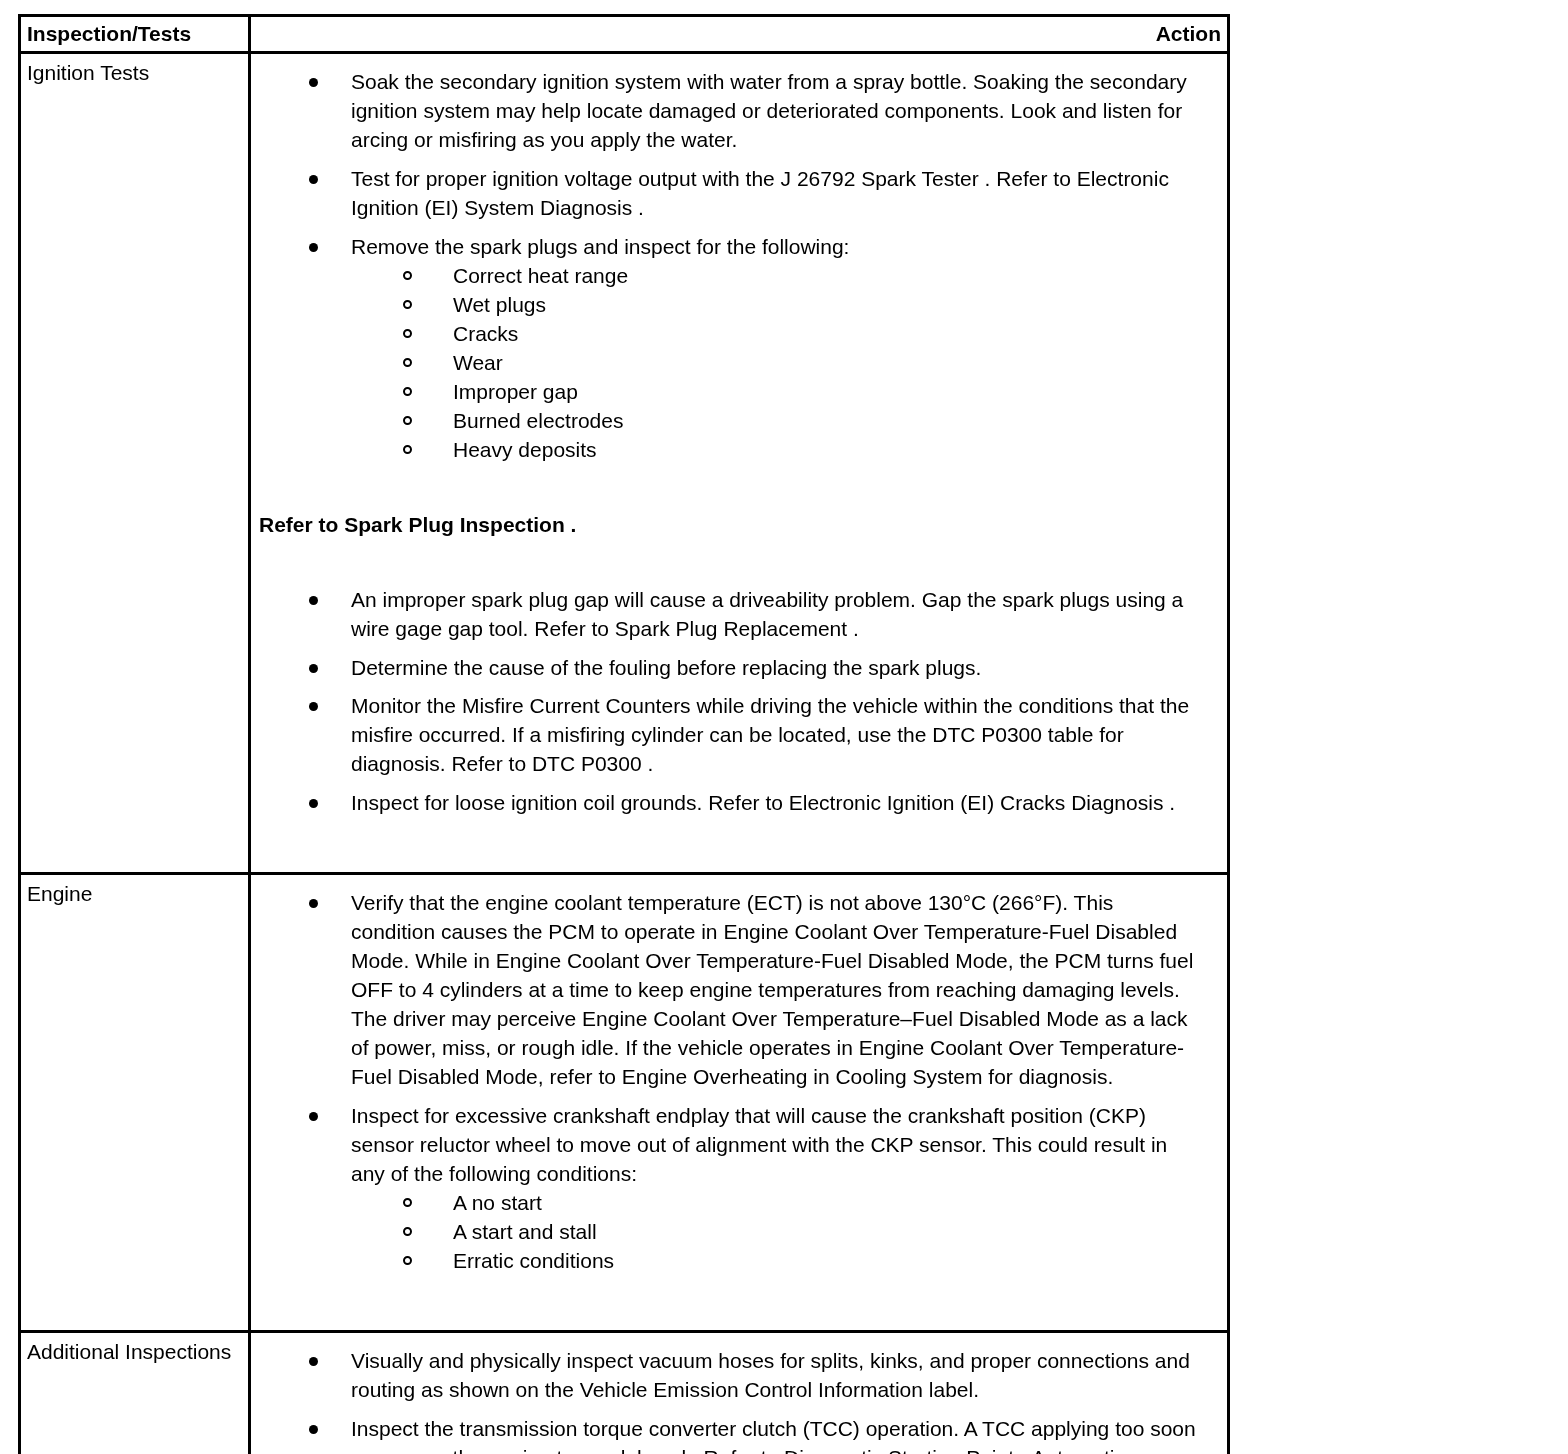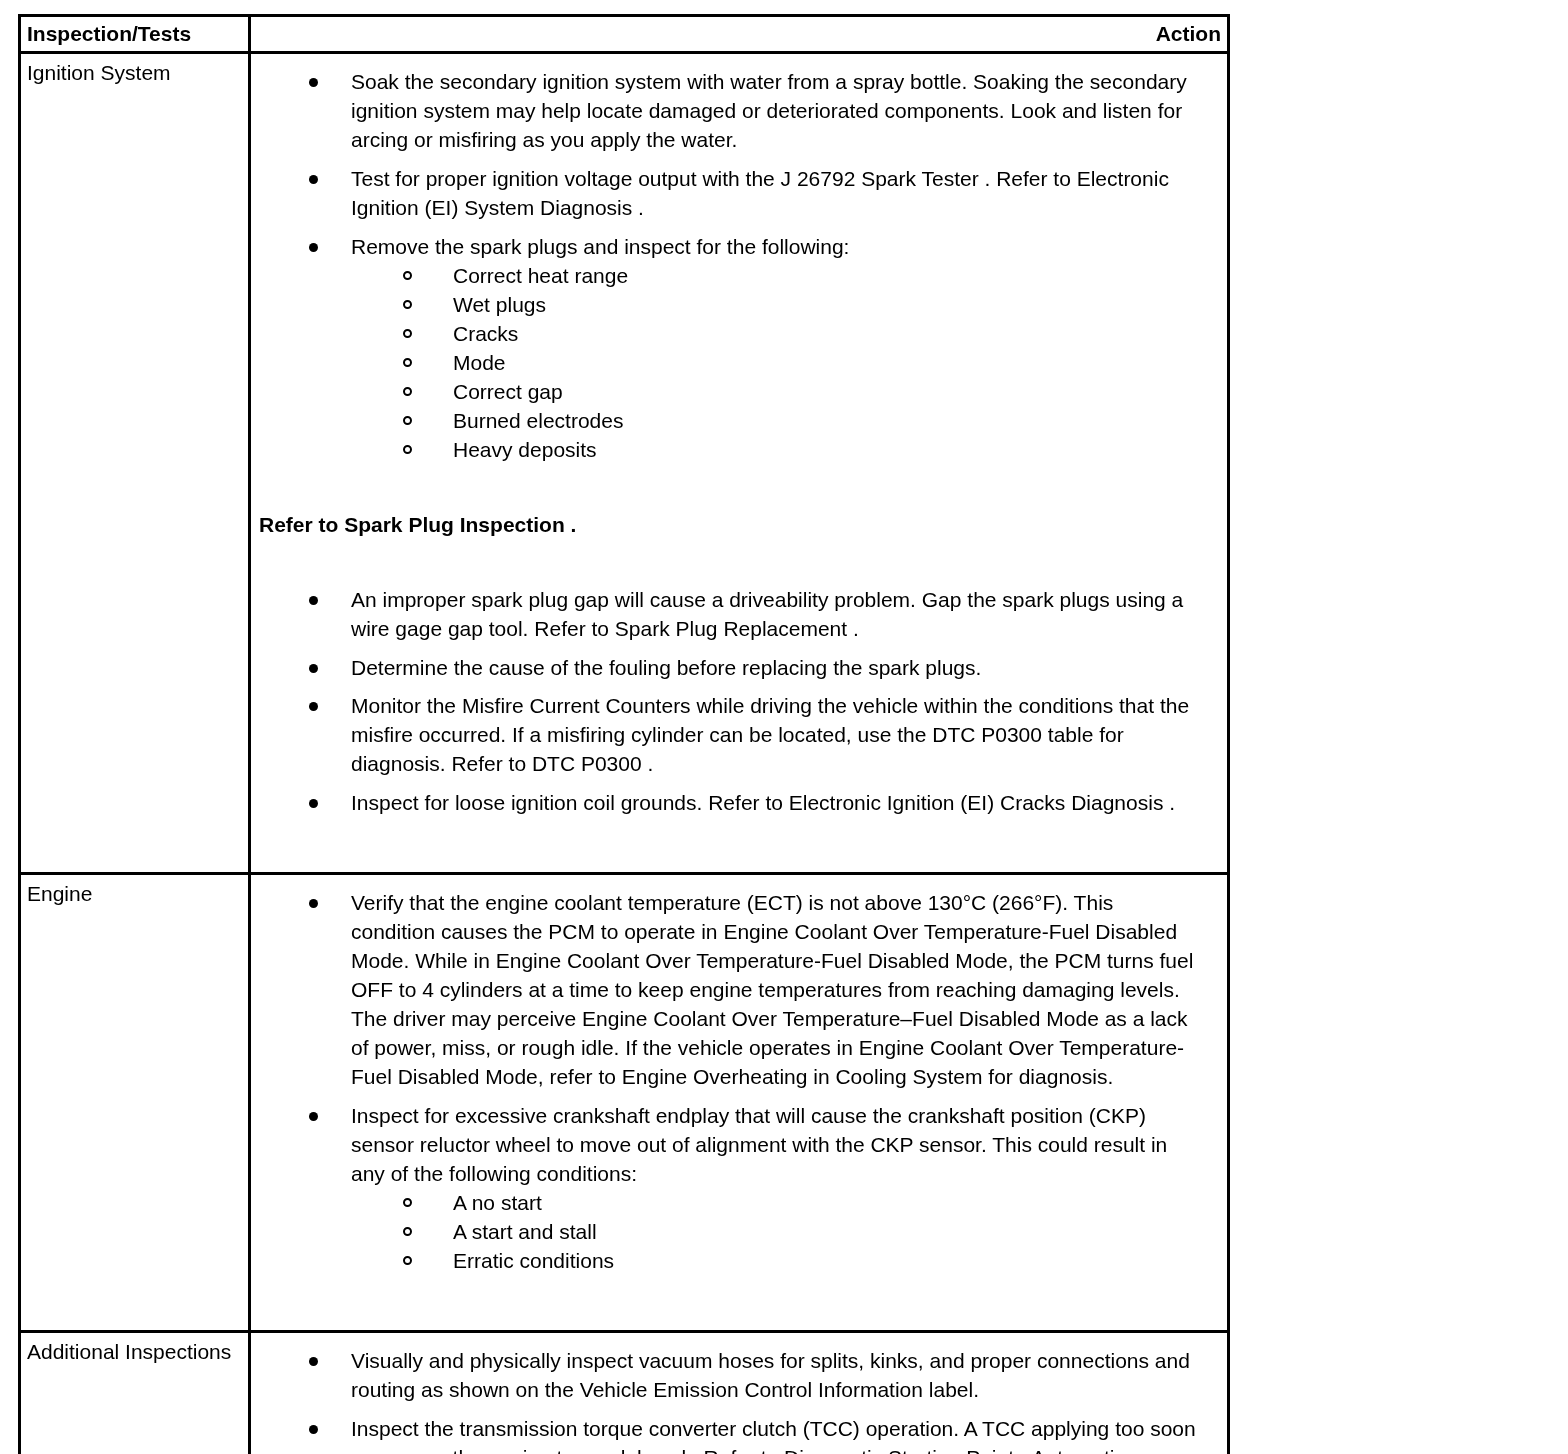--- a/index.html
+++ b/index.html
@@ -100,31 +100,31 @@
 <div class="page">
   <table class="doc-table">
     <thead>
       <tr>
         <th class="col-test">Inspection/Tests</th>
         <th class="col-action">Action</th>
       </tr>
     </thead>
     <tbody>
         <tr>
-          <td class="test-cell">Ignition System</td>
+          <td class="test-cell">Ignition Tests</td>
           <td class="action-cell">
             <ul class="bullet-list">
               <li class="bullet-item"><span>Soak the secondary ignition system with water from a spray bottle. Soaking the secondary ignition system may help locate damaged or deteriorated components. Look and listen for arcing or misfiring as you apply the water.</span></li>
               <li class="bullet-item"><span>Test for proper ignition voltage output with the J 26792 Spark Tester . Refer to Electronic Ignition (EI) System Diagnosis .</span></li>
               <li class="bullet-item"><span>Remove the spark plugs and inspect for the following:</span><ul class="sub-list">
                   <li class="sub-item">Correct heat range</li>
                   <li class="sub-item">Wet plugs</li>
                   <li class="sub-item">Cracks</li>
-                  <li class="sub-item">Mode</li>
-                  <li class="sub-item">Correct gap</li>
+                  <li class="sub-item">Wear</li>
+                  <li class="sub-item">Improper gap</li>
                   <li class="sub-item">Burned electrodes</li>
                   <li class="sub-item">Heavy deposits</li>
                 </ul></li>
             </ul>
             <p class="ref-paragraph">Refer to Spark Plug Inspection .</p>
             <ul class="bullet-list">
               <li class="bullet-item"><span>An improper spark plug gap will cause a driveability problem. Gap the spark plugs using a wire gage gap tool. Refer to Spark Plug Replacement .</span></li>
               <li class="bullet-item"><span>Determine the cause of the fouling before replacing the spark plugs.</span></li>
               <li class="bullet-item"><span>Monitor the Misfire Current Counters while driving the vehicle within the conditions that the misfire occurred. If a misfiring cylinder can be located, use the DTC P0300 table for diagnosis. Refer to DTC P0300 .</span></li>
               <li class="bullet-item"><span>Inspect for loose ignition coil grounds. Refer to Electronic Ignition (EI) Cracks Diagnosis .</span></li>

